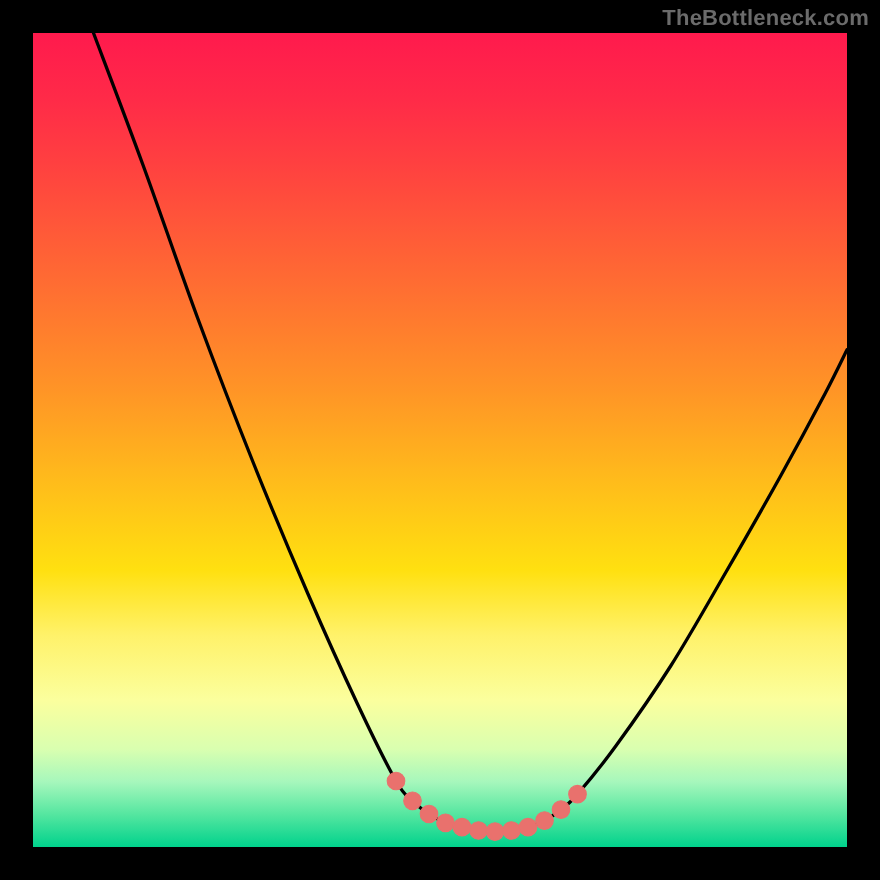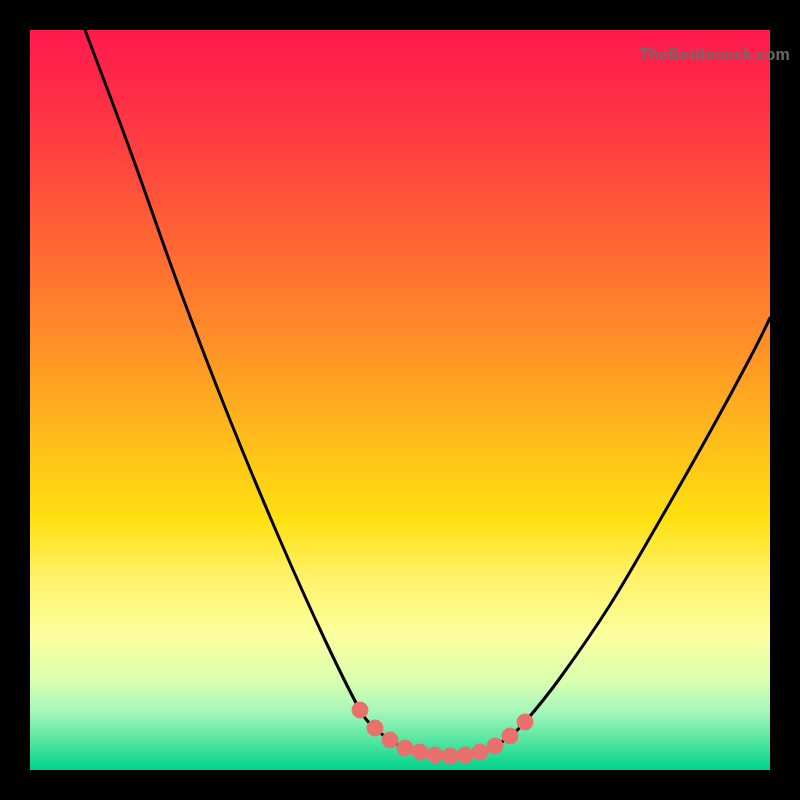--- a/index.html
+++ b/index.html
@@ -38,25 +38,24 @@
       #a6f7bc 92%,
       #55e6a0 96%,
       #00d28c 100%
     );
   }
   .watermark {
     position: absolute;
     top: 6px;
     right: 10px;
     color: #6b6b6b;
-    font-size: 16px;
+    font-size: 20px;
     font-weight: 600;
     letter-spacing: 0.2px;
     user-select: none;
-    margin-top: 40px;
   }
   svg.curve-layer {
     position: absolute;
     left: 30px;
     top: 30px;
     width: 740px;
     height: 740px;
     overflow: visible;
   }
   .curve {

